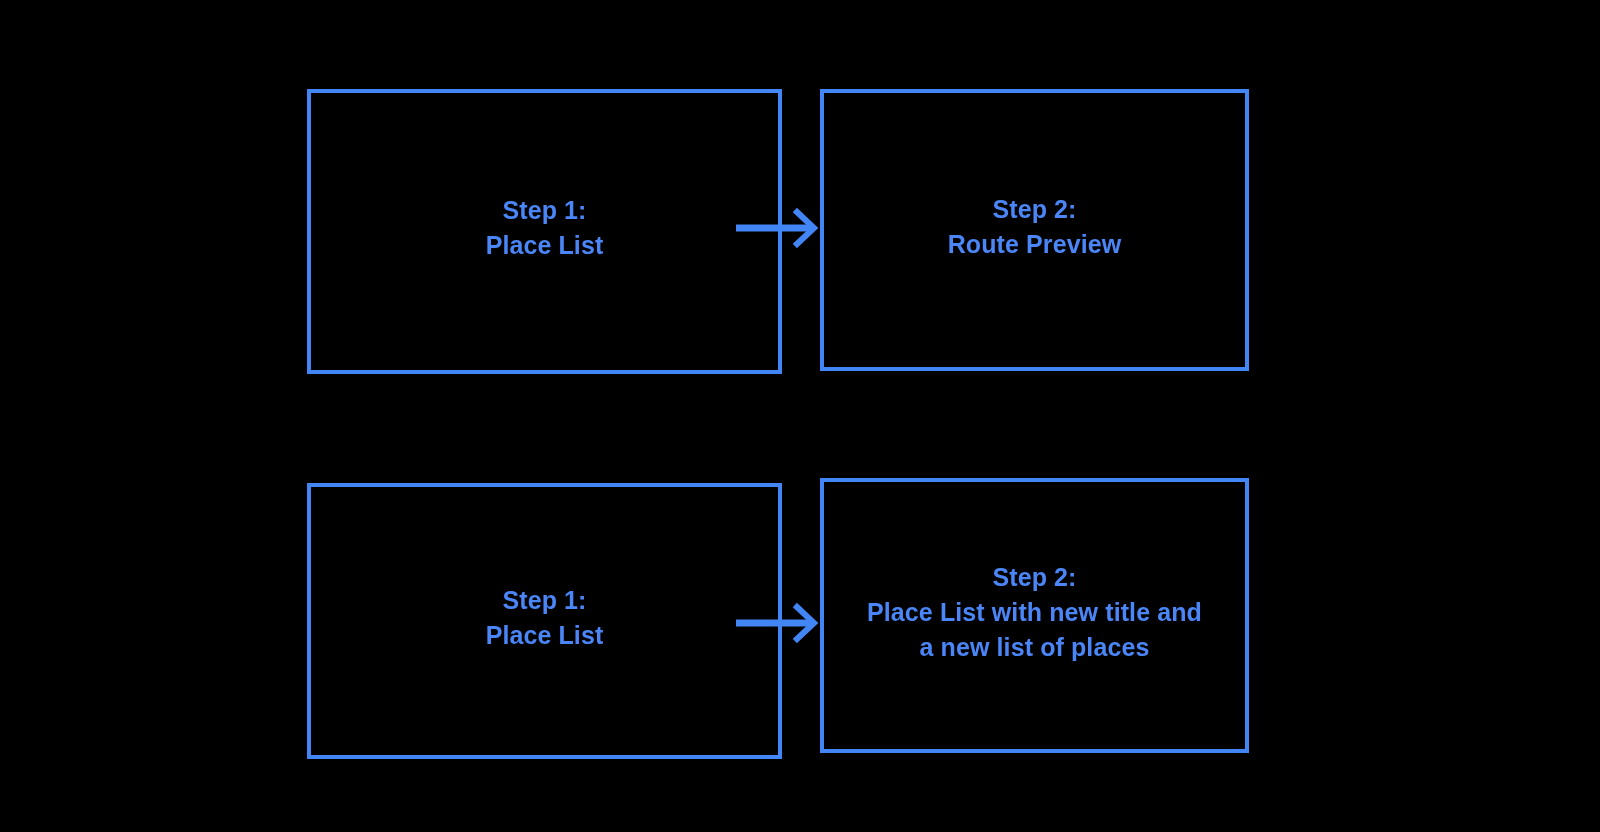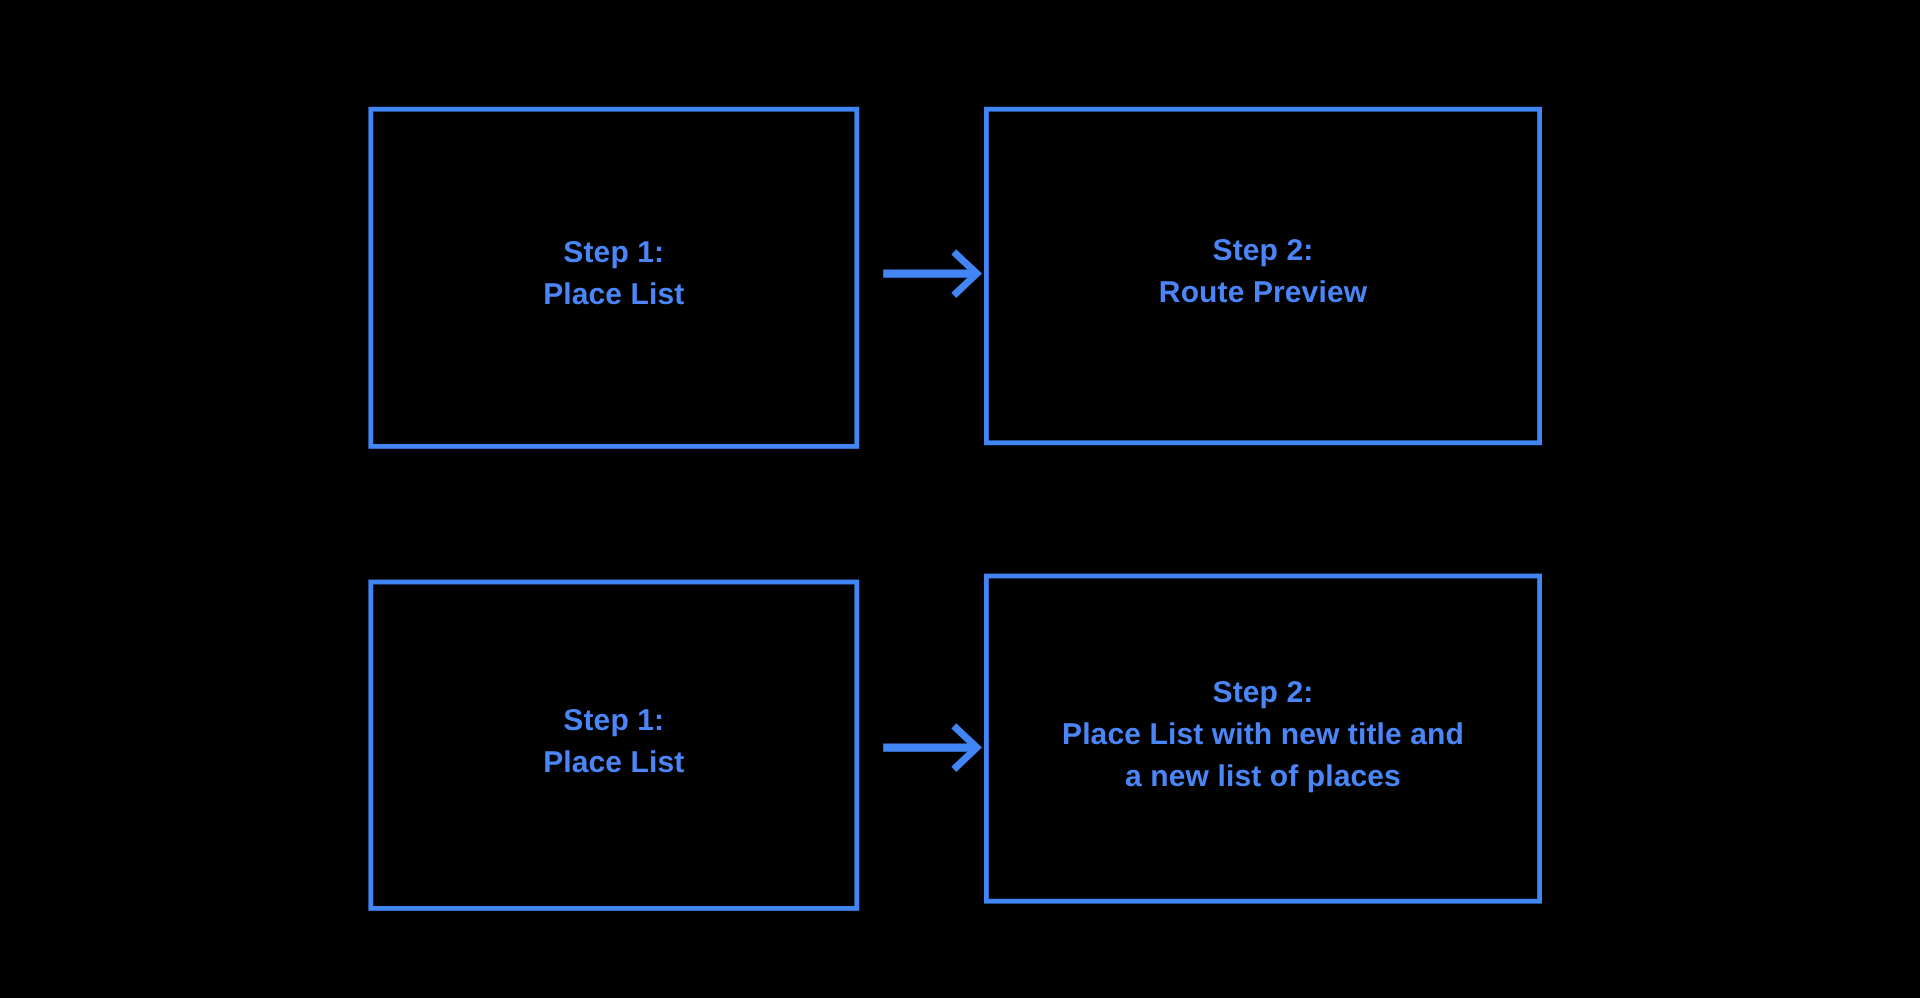--- a/index.html
+++ b/index.html
@@ -30,22 +30,22 @@
 
   .step-box {
     position: absolute;
     box-sizing: border-box;
     border: 4px solid #4285f4;
     background: transparent;
     display: flex;
     align-items: center;
     justify-content: center;
   }
-  .box-left  { left: 307px; width: 409px; }
-  .box-right { left: 820px; width: 465px; }
+  .box-left  { left: 307px; width: 475px; }
+  .box-right { left: 820px; width: 429px; }
 
   #row-1 .box-left  { top: 0px;  height: 285px; }
   #row-1 .box-right { top: 0px;  height: 282px; }
   #row-2 .box-left  { top: 5px;  height: 276px; }
   #row-2 .box-right { top: 0px;  height: 275px; }
 
   .step-label {
     color: #4a86f7;
     font-family: "Liberation Sans", sans-serif;
     font-weight: bold;

